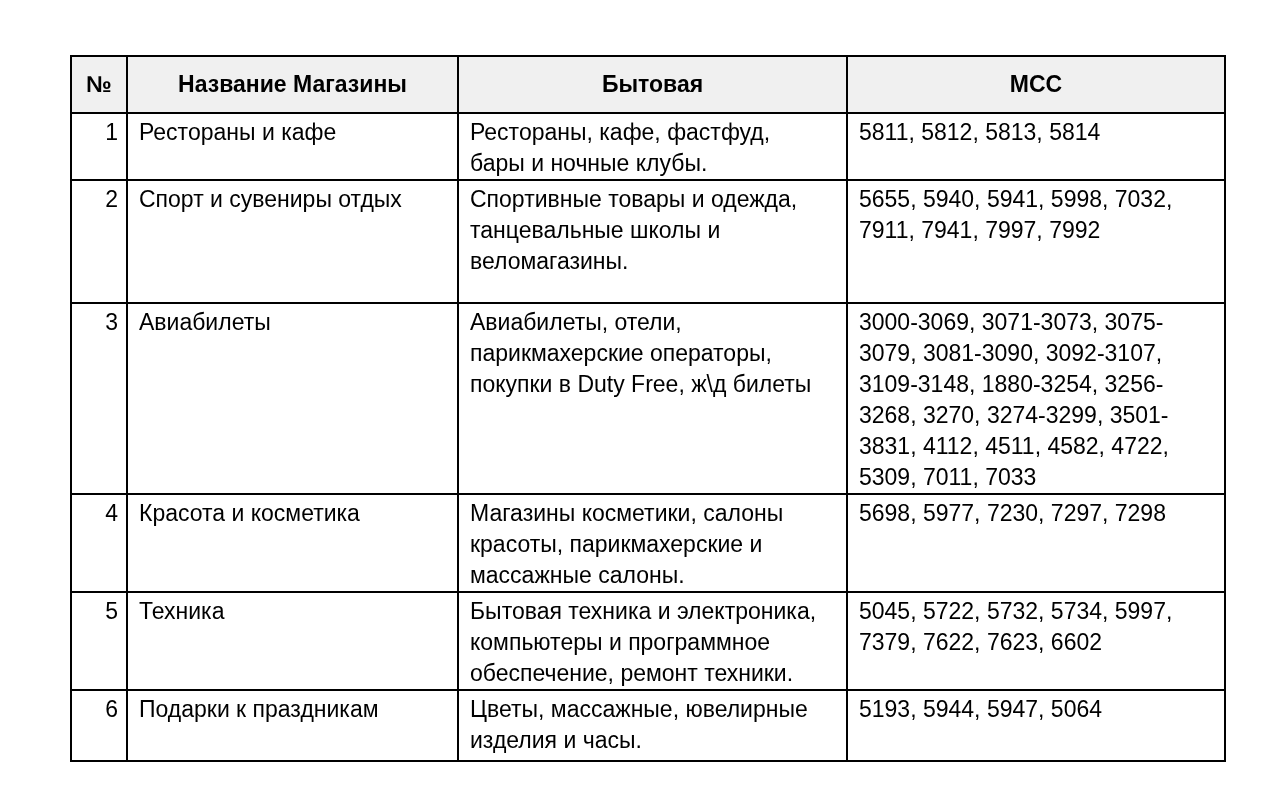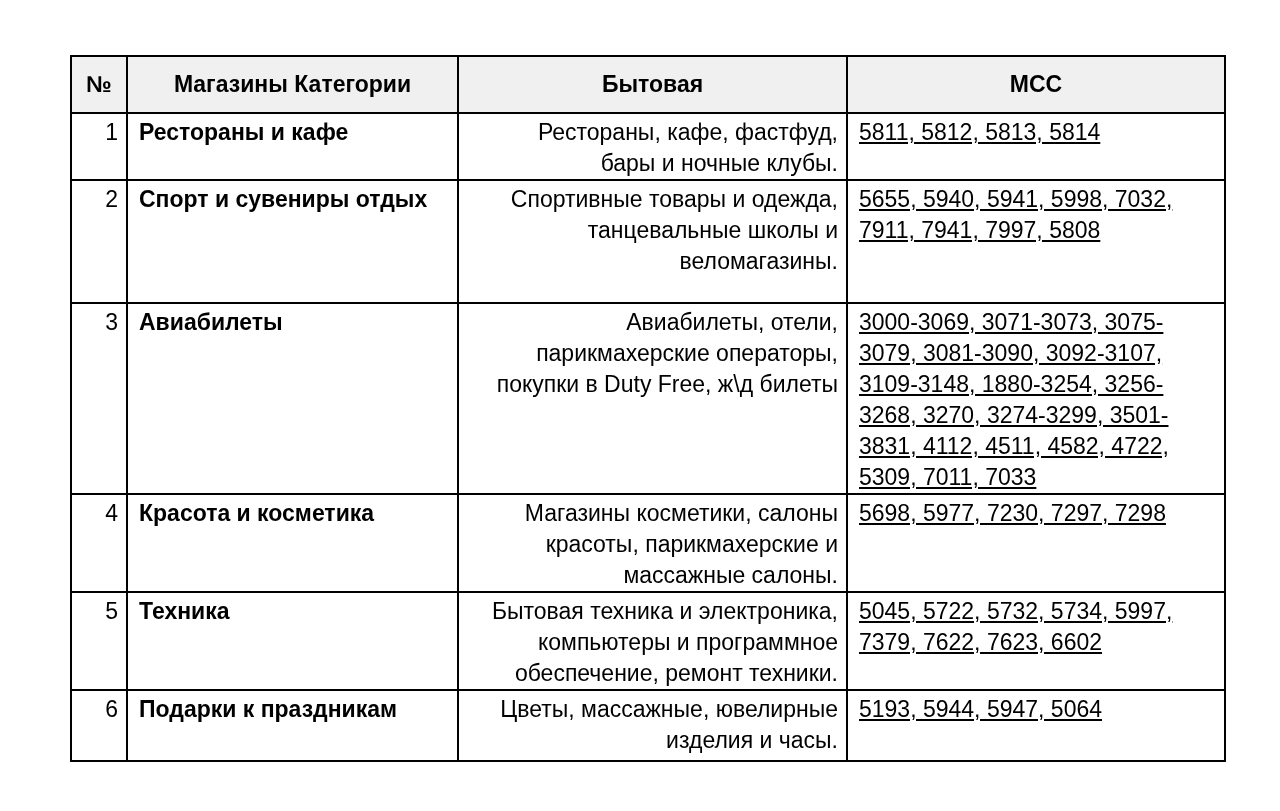--- a/index.html
+++ b/index.html
@@ -45,30 +45,28 @@
     background: #ffffff;
     padding: 3px 8px 0 11px;
     white-space: pre-line;
   }
   td.col-num {
     text-align: right;
     padding-right: 11px;
     padding-left: 2px;
   }
   td.col-cat {
-    font-weight: bold;
+    font-weight: normal;
     padding-left: 11px;
   }
   td.col-desc {
     padding-left: 11px;
-    text-align: right;
   }
   td.col-mcc {
     padding-left: 12px;
-    text-decoration: underline;
   }
   tr.row-h1 { height: 66px; }
   tr.row-h2 { height: 123px; }
   tr.row-h3 { height: 190px; }
   tr.row-h4 { height: 97px; }
   tr.row-h5 { height: 97px; }
   tr.row-h6 { height: 71px; }
 </style>
 </head>
 <body>
@@ -77,41 +75,41 @@
   <table class="mcc-table">
     <colgroup>
       <col style="width:56px">
       <col style="width:331px">
       <col style="width:389px">
       <col style="width:378px">
     </colgroup>
     <thead>
       <tr class="header-row">
         <th>№</th>
-        <th>Магазины Категории</th>
+        <th>Название Магазины</th>
         <th>Бытовая</th>
         <th>MCC</th>
       </tr>
     </thead>
     <tbody>
       <tr class="row-h1">
         <td class="col-num">1</td>
         <td class="col-cat">Рестораны и кафе</td>
         <td class="col-desc">Рестораны, кафе, фастфуд,
 бары и ночные клубы.</td>
         <td class="col-mcc">5811, 5812, 5813, 5814</td>
       </tr>
       <tr class="row-h2">
         <td class="col-num">2</td>
         <td class="col-cat">Спорт и сувениры отдых</td>
         <td class="col-desc">Спортивные товары и одежда,
 танцевальные школы и
 веломагазины.</td>
         <td class="col-mcc">5655, 5940, 5941, 5998, 7032,
-7911, 7941, 7997, 5808</td>
+7911, 7941, 7997, 7992</td>
       </tr>
       <tr class="row-h3">
         <td class="col-num">3</td>
         <td class="col-cat">Авиабилеты</td>
         <td class="col-desc">Авиабилеты, отели,
 парикмахерские операторы,
 покупки в Duty Free, ж\д билеты</td>
         <td class="col-mcc">3000-3069, 3071-3073, 3075-
 3079, 3081-3090, 3092-3107,
 3109-3148, 1880-3254, 3256-

